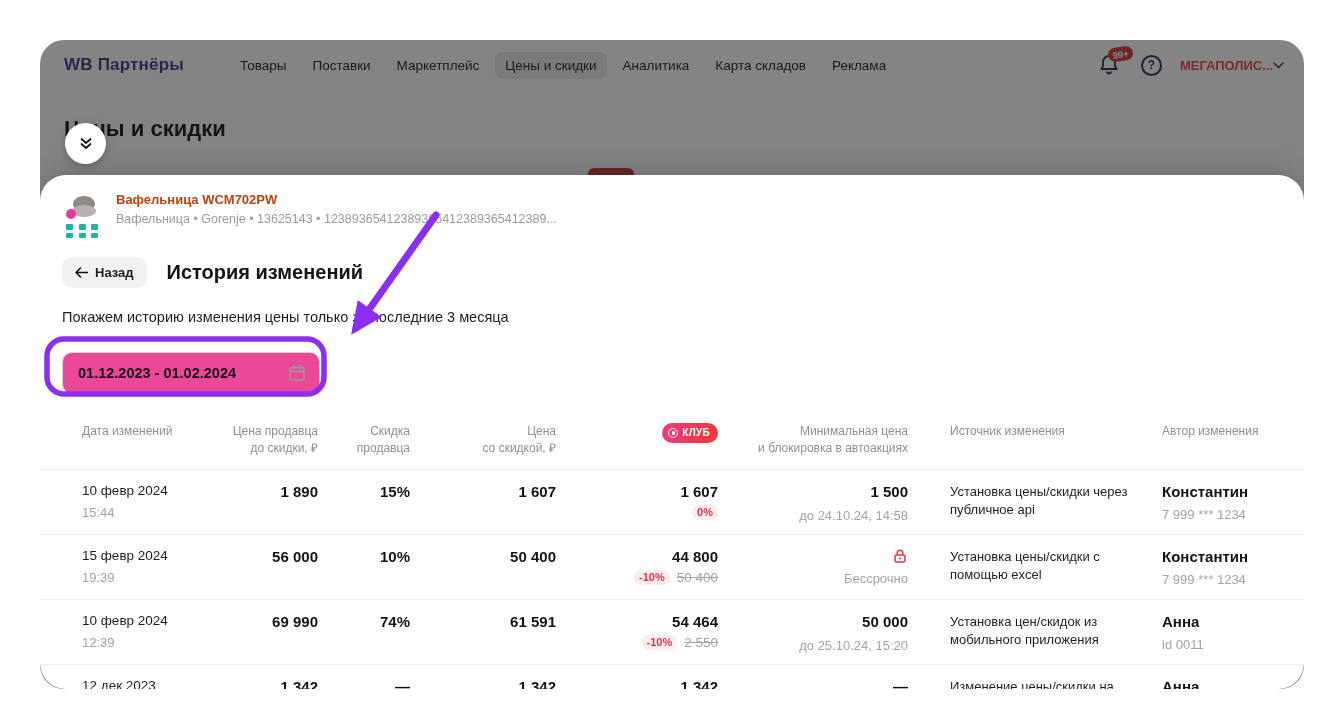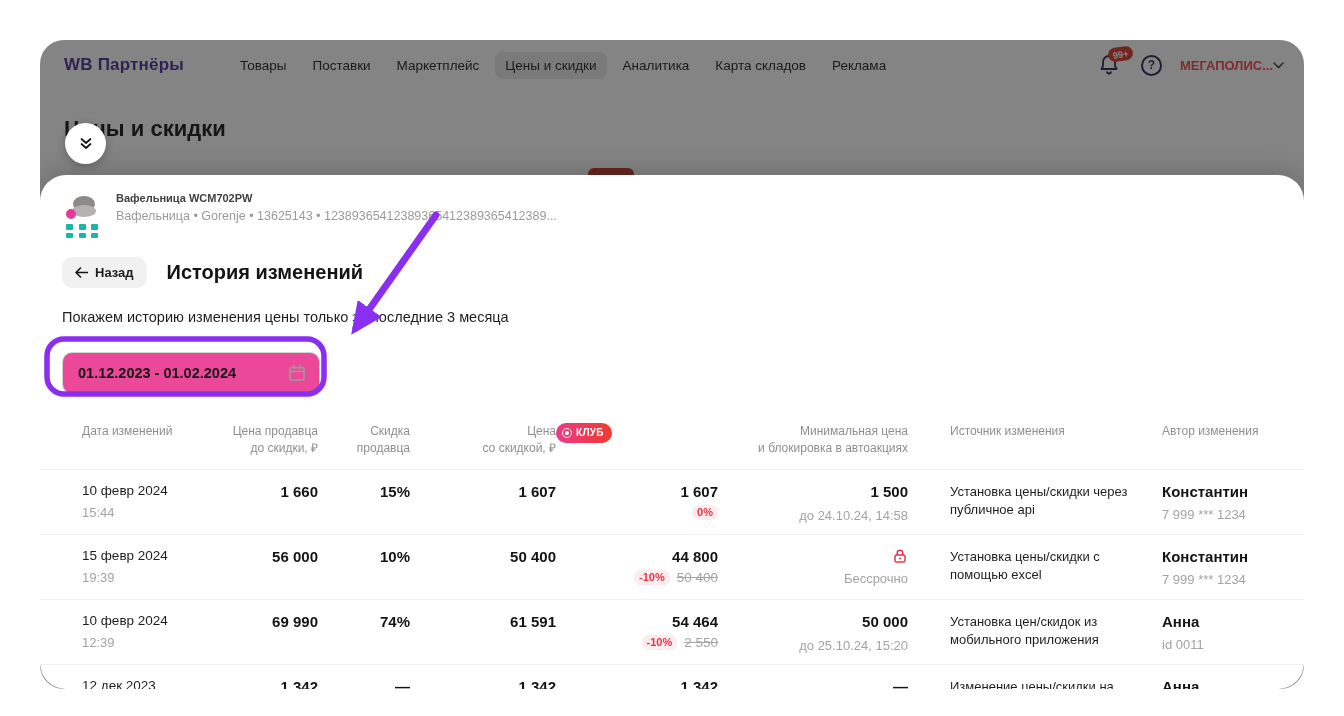--- a/index.html
+++ b/index.html
@@ -26,41 +26,41 @@
 
   .dim-overlay { position:absolute; inset:0; background:rgba(24,22,22,.53); z-index:5; }
 
   .collapse-btn { position:absolute; left:25px; top:83px; width:41px; height:41px; border-radius:50%; background:#fff; border:none; z-index:20; display:flex; align-items:center; justify-content:center; cursor:pointer; box-shadow:0 2px 8px rgba(0,0,0,.25); }
 
   
   .modal { position:absolute; left:0; top:135px; width:1264px; height:514px; background:#fff; border-radius:26px; z-index:10; overflow:hidden; box-shadow:0 -4px 24px rgba(0,0,0,.18); }
 
   .product { display:flex; align-items:flex-start; gap:14px; padding:15px 22px 0 22px; }
   .thumb { width:40px; height:50px; border-radius:5px; overflow:hidden; flex:none; background:#f7f5f4; }
-  .p-title { font-size:11px; font-weight:800; color:#404040; margin-top:2px; }
+  .p-title { font-size:13px; font-weight:800; color:#c2410c; margin-top:2px; }
   .p-sub { font-size:12.5px; color:#9a9a9a; margin-top:5px; }
 
   .back-row { display:flex; align-items:center; gap:20px; padding:0 22px; margin-top:17px; }
   .back-btn { display:flex; align-items:center; gap:7px; background:#f1f1f1; border:none; border-radius:10px; padding:8px 13px; font-size:13px; font-weight:600; color:#1e1e1e; cursor:pointer; font-family:inherit; }
   .hist-heading { font-size:20px; font-weight:800; color:#141414; }
 
   .desc { padding:0 22px; margin-top:21px; font-size:14.5px; color:#1e1e1e; }
 
   .date-input { margin:27px 0 0 22px; width:258px; height:42px; border:1px solid #d4d4d4; border-radius:10px; display:flex; align-items:center; justify-content:space-between; padding:0 13px 0 15px; cursor:pointer; background:#ec4899; }
   .date-text { font-size:14.5px; font-weight:600; color:#141414; }
 
   
   .table { margin-top:29px; }
   .thead, .tr { display:grid; grid-template-columns:162px 116px 92px 146px 162px 190px 254px 142px; align-items:start; }
   .thead { color:#8f8f8f; font-size:12px; line-height:1.4; padding-bottom:12px; }
   .th { white-space:pre-line; }
   .c1 { padding-left:42px; }
   .num { text-align:right; }
   .c-src { padding-left:42px; padding-right:24px; }
-  .club-hcell { display:flex; }
+  .club-hcell { display:flex; justify-content:flex-end; }
 
   .tr { border-top:1px solid #efefef; padding:13px 0 11px; min-height:65px; }
   .d-date { font-size:13.5px; color:#1e1e1e; }
   .sub { font-size:13px; color:#a3a3a3; margin-top:7px; }
   .val { font-size:15px; font-weight:700; color:#141414; }
   .club-sub { display:flex; justify-content:flex-end; align-items:center; gap:7px; margin-top:4px; }
   .pct-badge { font-size:11px; font-weight:700; color:#e5344a; background:#fdecee; padding:1.5px 5px; border-radius:7px; }
   .old { font-size:13.5px; color:#a3a3a3; text-decoration:line-through; }
   .lock-wrap { display:flex; justify-content:flex-end; }
   .src-text { font-size:13px; color:#1e1e1e; line-height:1.4; }
@@ -184,21 +184,21 @@
 и блокировка в автоакциях</div>
           <div class="th c-src">Источник изменения</div>
           <div class="th">Автор изменения</div>
         </div>
 
         <div class="tr">
           <div class="c1">
             <div class="d-date">10 февр 2024</div>
             <div class="sub">15:44</div>
           </div>
-          <div class="num"><span class="val">1 660</span></div>
+          <div class="num"><span class="val">1 890</span></div>
           <div class="num"><span class="val">15%</span></div>
           <div class="num"><span class="val">1 607</span></div>
           <div class="num">
             <span class="val">1 607</span>
             <div class="club-sub">
                 <span class="pct-badge">0%</span>
               </div>
           </div>
           <div class="num">
             <span class="val">1 500</span>

